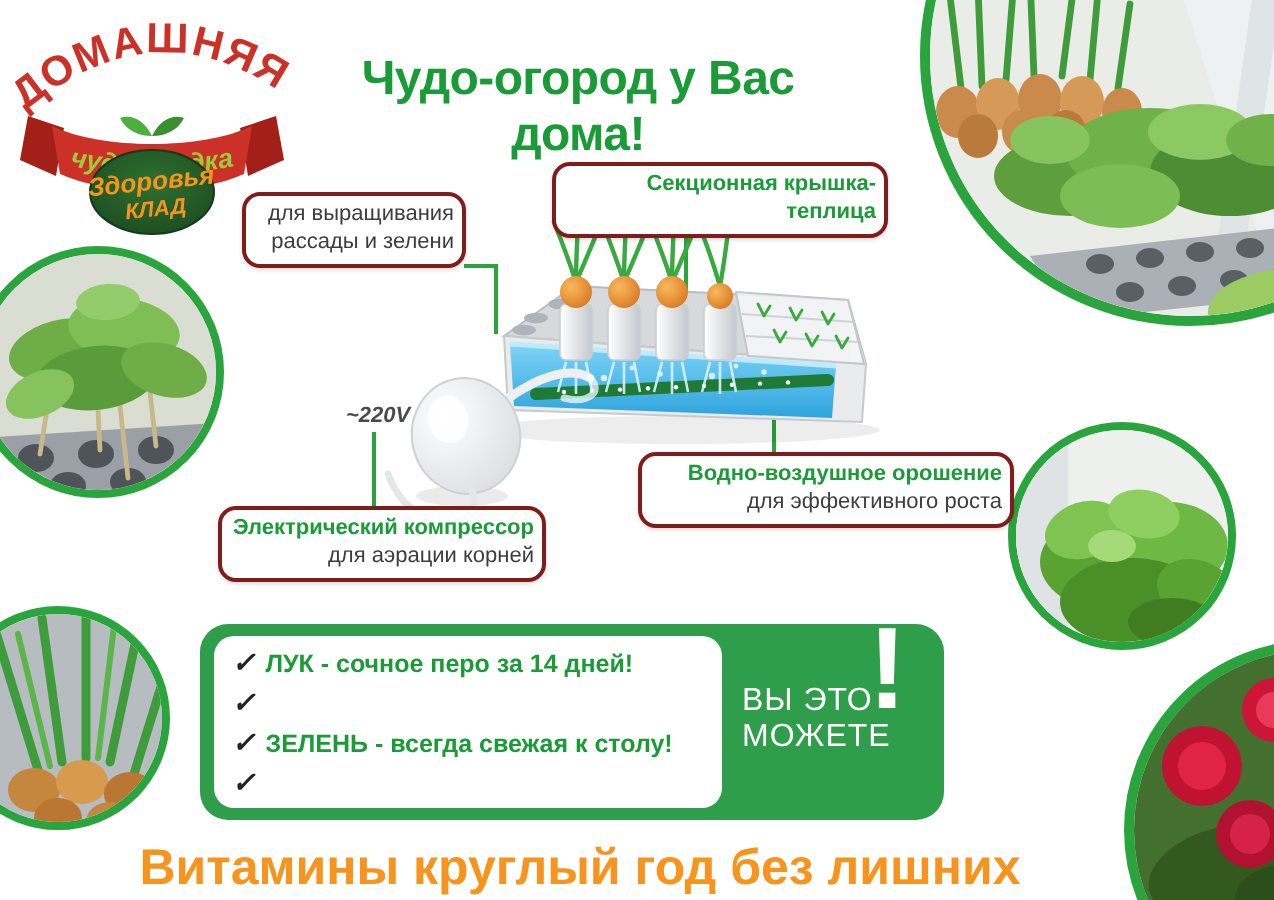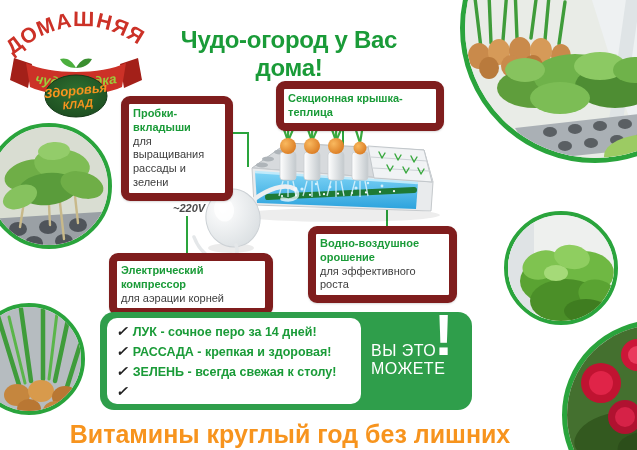--- a/index.html
+++ b/index.html
@@ -17,27 +17,27 @@
   #photo-roses{left:562px;top:320px;width:190px;height:190px;border-width:5px;z-index:3;}
   #photo-onions{left:-27px;top:303px;width:112px;height:112px;z-index:2;}
   
   #logo{position:absolute;left:6px;top:2px;width:140px;height:118px;z-index:4;}
   
   #title{position:absolute;left:146px;top:26px;width:286px;z-index:4;
          text-align:center;font-size:24px;font-weight:bold;color:#1a9b38;letter-spacing:-0.3px;}
   
   #art{position:absolute;left:0;top:0;z-index:3;pointer-events:none;}
   
-  .callout{position:absolute;z-index:4;background:#fff;border:8px solid #7f1d1d;border-radius:9px;
-           text-align:left;padding:3px 4px;box-shadow:0 1px 2px rgba(0,0,0,.15);box-sizing:border-box;}
+  .callout{position:absolute;z-index:4;background:#fff;border:2px solid #7f1d1d;border-radius:9px;
+           text-align:right;padding:3px 4px;box-shadow:0 1px 2px rgba(0,0,0,.15);box-sizing:border-box;}
   .callout .c-title{font-size:11px;font-weight:bold;color:#1a9b38;line-height:1.25;}
   .callout .c-desc{font-size:11px;color:#3d3d3d;line-height:1.25;}
   #callout-plugs{left:121px;top:96px;width:112px;}
   #callout-cover{left:276px;top:81px;width:168px;}
-  #callout-irrigation{left:308px;top:226px;width:149px;}
+  #callout-irrigation{left:319px;top:226px;width:188px;}
   #callout-compressor{left:109px;top:253px;width:164px;}
   #power-label{position:absolute;left:173px;top:202px;z-index:4;
                font-size:11px;font-style:italic;font-weight:bold;color:#4a4a4a;}
   
   #panel{position:absolute;left:100px;top:312px;width:372px;height:98px;z-index:4;
          background:#2f9e4b;border-radius:14px;}
   #panel-list{position:absolute;left:7px;top:6px;width:254px;height:86px;background:#fff;
               border-radius:10px;padding:5px 0 0 9px;box-sizing:border-box;}
   .benefit{display:flex;align-items:baseline;gap:5px;height:20px;}
   .benefit .check{color:#222;font-weight:bold;font-size:14px;font-style:italic;flex:0 0 auto;}
@@ -355,21 +355,20 @@
     <path d="M295,189 C302,196 294,202 282,199" stroke="#f4fbff" stroke-width="3.5" fill="none" opacity="0.75" stroke-linecap="round"></path>
     <g transform="rotate(-12 233 218)">
       <ellipse cx="233" cy="218" rx="27" ry="29" fill="url(#compGrad)" stroke="#ccd1d5" stroke-width="1"></ellipse>
       <ellipse cx="226" cy="208" rx="10" ry="12" fill="#ffffff" opacity="0.8"></ellipse>
     </g>
     <path d="M236,245 C241,258 227,264 214,259 C202,254 197,245 194,237" stroke="#e4e7e9" stroke-width="3.5" fill="none" stroke-linecap="round"></path>
   </g>
 </svg>
 
 <div class="callout" id="callout-plugs">
-  <div class="c-title">Пробки-вкладыши</div>
   <div class="c-desc">для выращивания рассады и зелени</div>
 </div>
 <div class="callout" id="callout-cover">
   <div class="c-title">Секционная крышка-теплица</div>
 </div>
 <div class="callout" id="callout-irrigation">
   <div class="c-title">Водно-воздушное орошение</div>
   <div class="c-desc">для эффективного роста</div>
 </div>
 <div class="callout" id="callout-compressor">
@@ -379,21 +378,20 @@
 <div id="power-label">~220V</div>
 
 <div id="panel">
   <div id="panel-list">
     <div class="benefit">
       <span class="check">✓</span>
       <span class="b-text">ЛУК - сочное перо за 14 дней!</span>
     </div>
     <div class="benefit">
       <span class="check">✓</span>
-      <span class="b-text">РАССАДА - крепкая и здоровая!</span>
     </div>
     <div class="benefit">
       <span class="check">✓</span>
       <span class="b-text">ЗЕЛЕНЬ - всегда свежая к столу!</span>
     </div>
     <div class="benefit">
       <span class="check">✓</span>
     </div>
   </div>
   <div id="cta">

